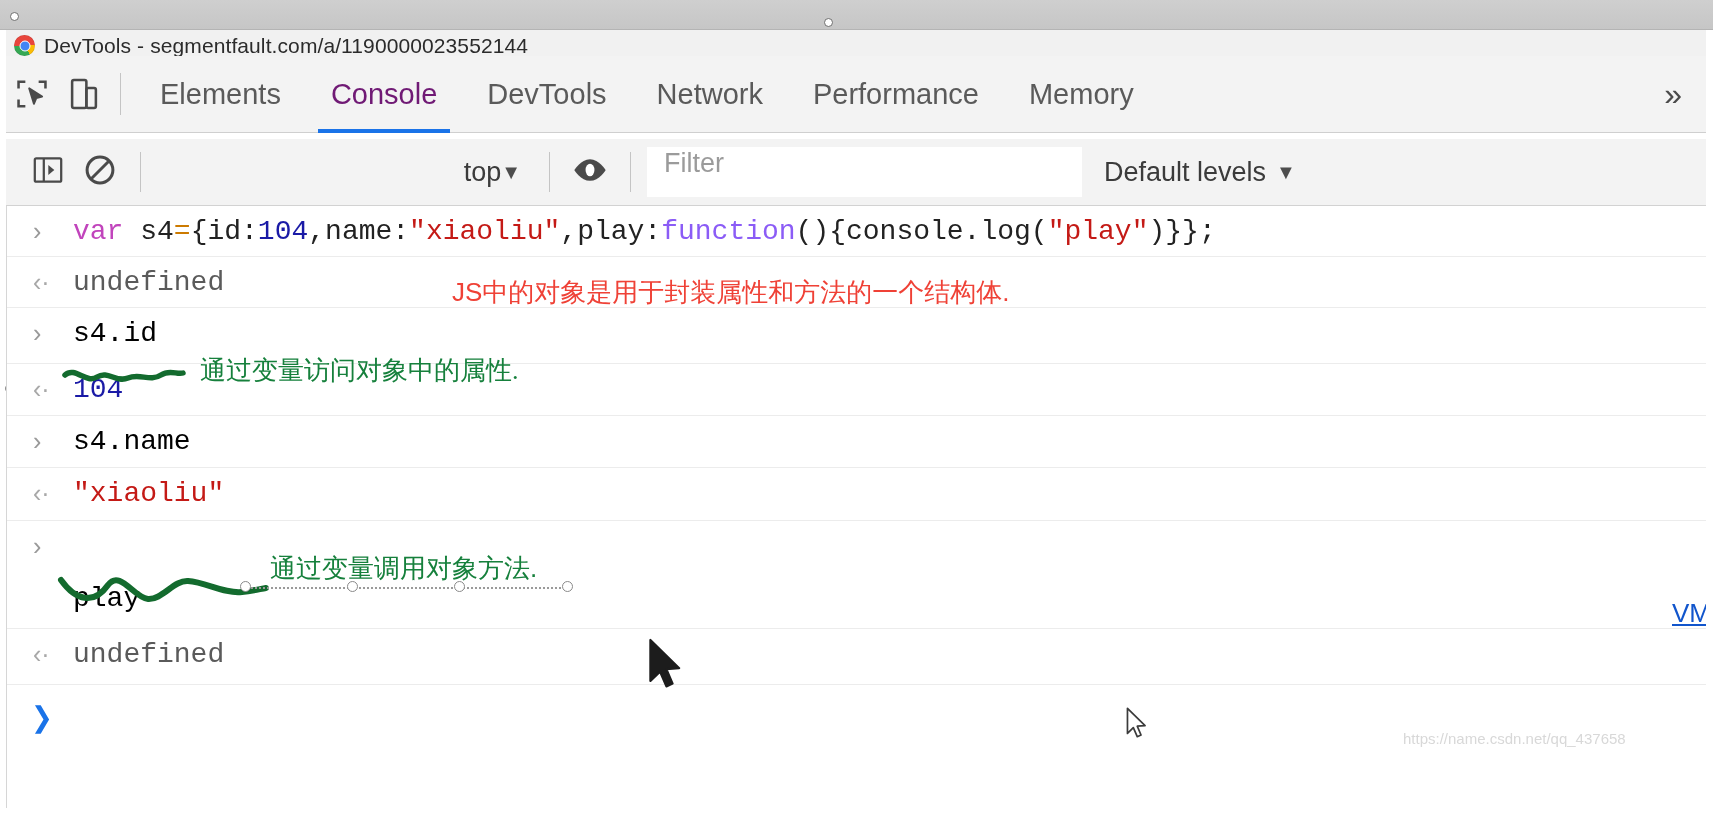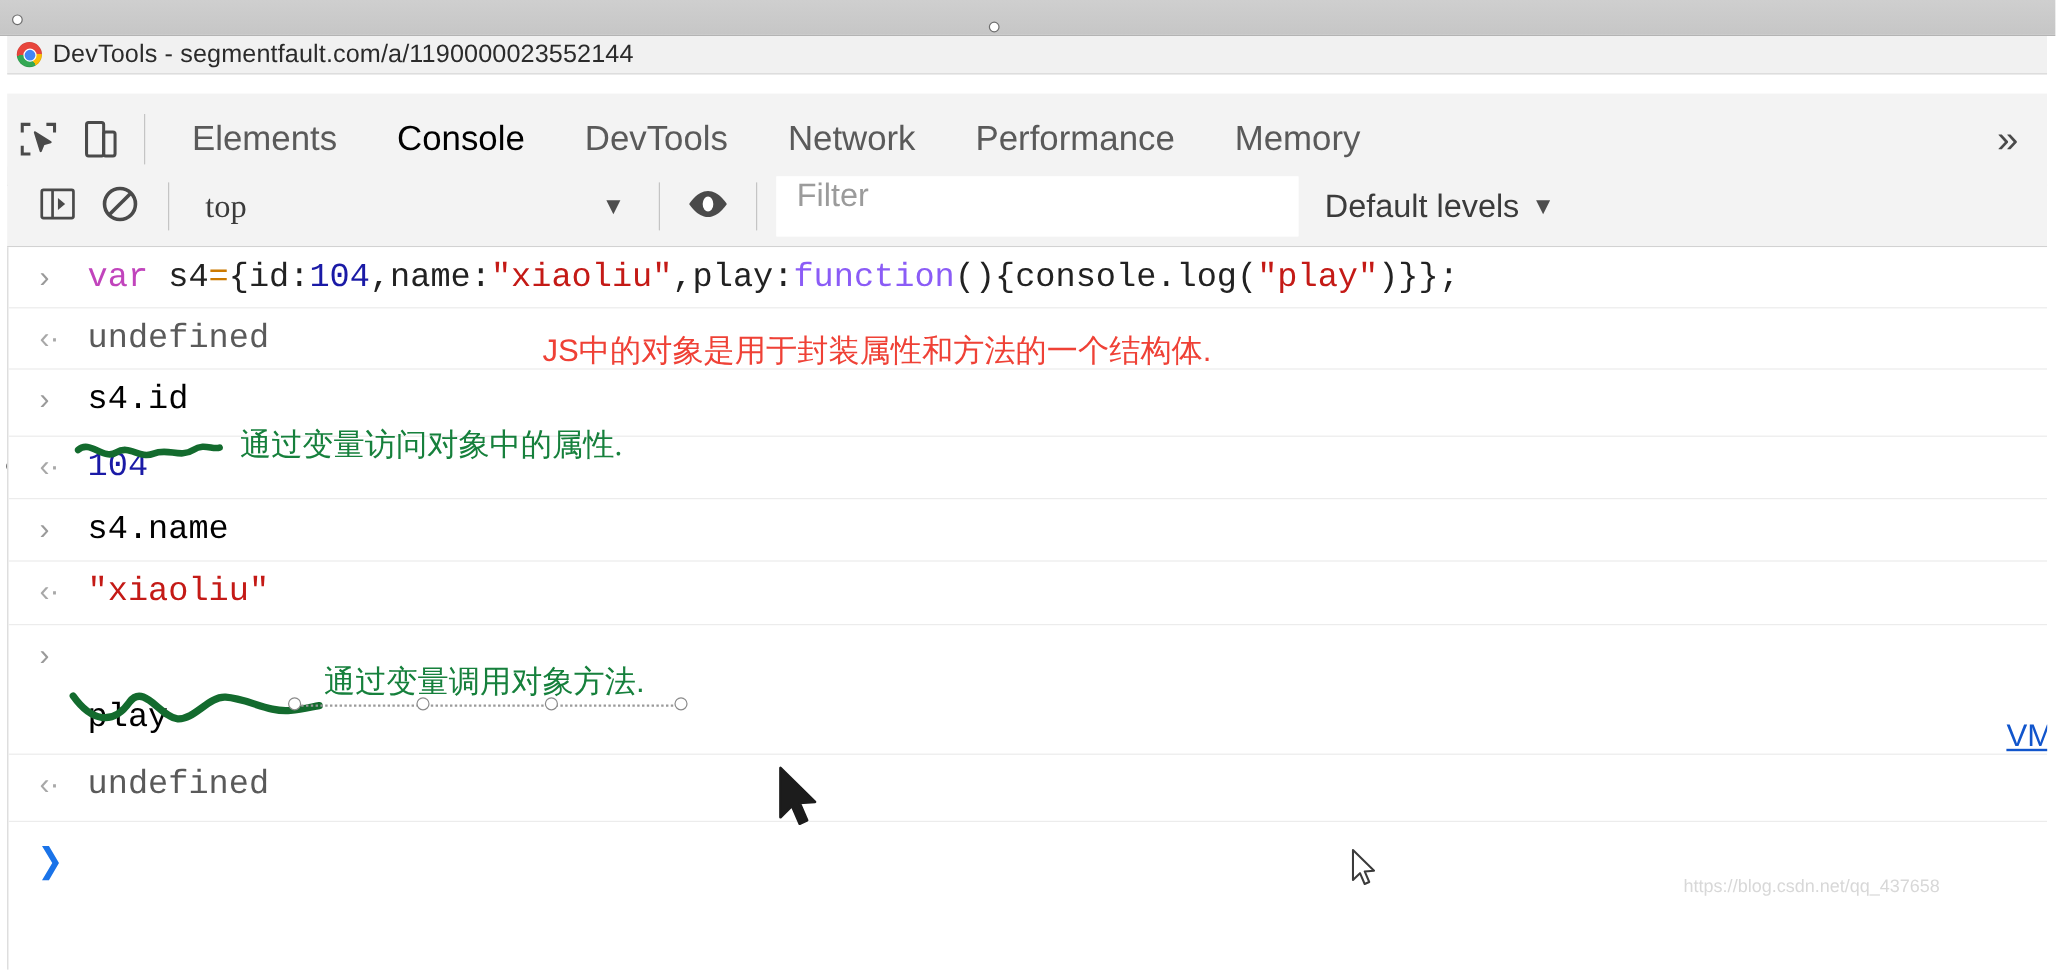--- a/index.html
+++ b/index.html
@@ -57,21 +57,21 @@
   }
   .win-title {
     margin-left: 9px;
     font-size: 21px; color: #2b2b2b;
     letter-spacing: .1px;
     white-space: nowrap;
   }
 
   
   .tabbar {
-    position: absolute; left: 6px; top: 78px;
+    position: absolute; left: 6px; top: 56px;
     width: 1700px; height: 77px;
     background: #f3f3f3;
     border-bottom: 1px solid #cfcfcf;
     display: flex; align-items: center;
   }
   .tool-btn {
     width: 52px; height: 77px;
     display: flex; align-items: center; justify-content: center;
     flex: none;
   }
@@ -80,21 +80,21 @@
     width: 1px; height: 42px; background: #c4c4c4;
     margin: 0 14px 0 10px; flex: none;
   }
   .tab {
     height: 77px; padding: 0 25px;
     display: flex; align-items: center; justify-content: center;
     font-size: 29px; color: #5a5a5a;
     white-space: nowrap; flex: none;
     position: relative;
   }
-  .tab.active { color: #000000; }
+  .tab.active { color: #701a75; }
   .tab.active::after {
     content: ""; position: absolute;
     left: 12px; right: 12px; bottom: 0; height: 4px;
     background: #1a73e8;
   }
   .tab-more {
     margin-left: auto; margin-right: 24px;
     font-size: 32px; color: #4a4a4a; flex: none;
     display: flex; align-items: center; height: 77px;
   }
@@ -109,23 +109,23 @@
   }
   .ct-btn {
     width: 52px; height: 67px;
     display: flex; align-items: center; justify-content: center;
     flex: none;
   }
   .ct-btn.first { margin-left: 16px; }
   .ct-sep { width: 1px; height: 40px; background: #c4c4c4; margin: 0 14px; flex: none; }
   .context-select {
     width: 380px; height: 67px; flex: none;
-    display: flex; align-items: center; justify-content: space-between;
+    display: flex; align-items: center; justify-content: flex-end;
     padding: 0 14px 0 16px;
-    font-size: 27px; color: #3b3b3b; font-family: Liberation Serif, serif;
+    font-size: 27px; color: #3b3b3b;
   }
   .caret { font-size: 20px; color: #4d4d4d; }
   .filter-box {
     width: 435px; height: 50px; flex: none;
     background: #ffffff; border: 1px solid #ffffff;
     display: flex; align-items: flex-start; padding-left: 16px;
     margin-left: 2px;
   }
   .filter-box input {
     border: 0; outline: 0; width: 100%;
@@ -431,16 +431,16 @@
       <path d="M1.2 1 L1.2 21.5 L6 16.8 L9.2 24.2 L12.3 22.8 L9.2 15.6 L15.6 15.1 Z" fill="#1c1c1c" stroke="#1c1c1c" stroke-width="1.1" stroke-linejoin="round"></path>
     </svg>
   </div>
 
   <div class="cursor" style="left:1126px; top:707px;">
     <svg width="22" height="32" viewBox="0 0 18 26">
       <path d="M1.2 1 L1.2 21.5 L6 16.8 L9.2 24.2 L12.3 22.8 L9.2 15.6 L15.6 15.1 Z" fill="none" stroke="#3b3b3b" stroke-width="1.4" stroke-linejoin="round"></path>
     </svg>
   </div>
 
-  <div class="watermark" style="left:1403px; top:730px;">https://blog.csdn.net/qq_437658</div>
+  <div class="watermark" style="left:1403px; top:730px;">https://name.csdn.net/qq_437658</div>
 
   <div class="right-edge"></div>
 </div>
 
 </body></html>

